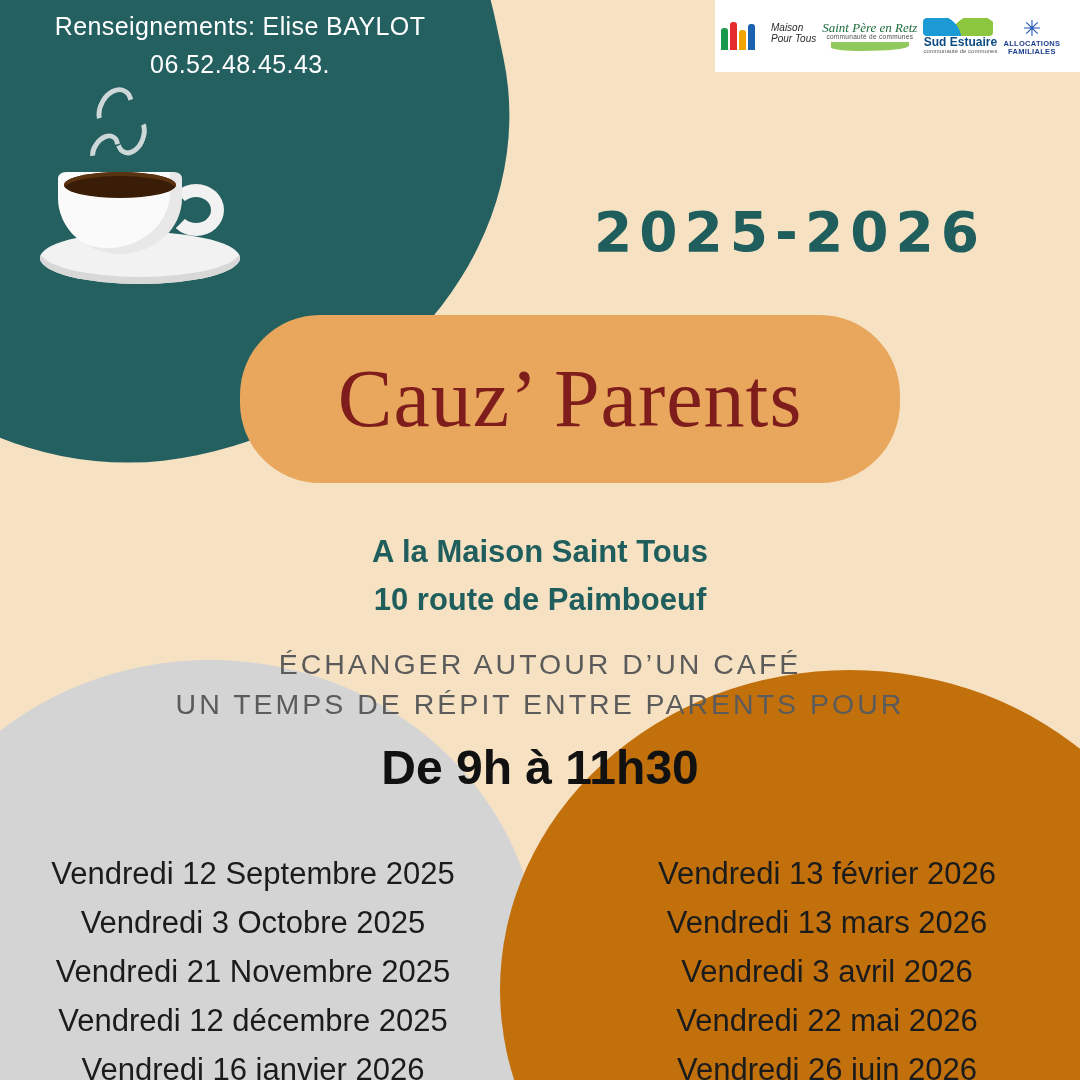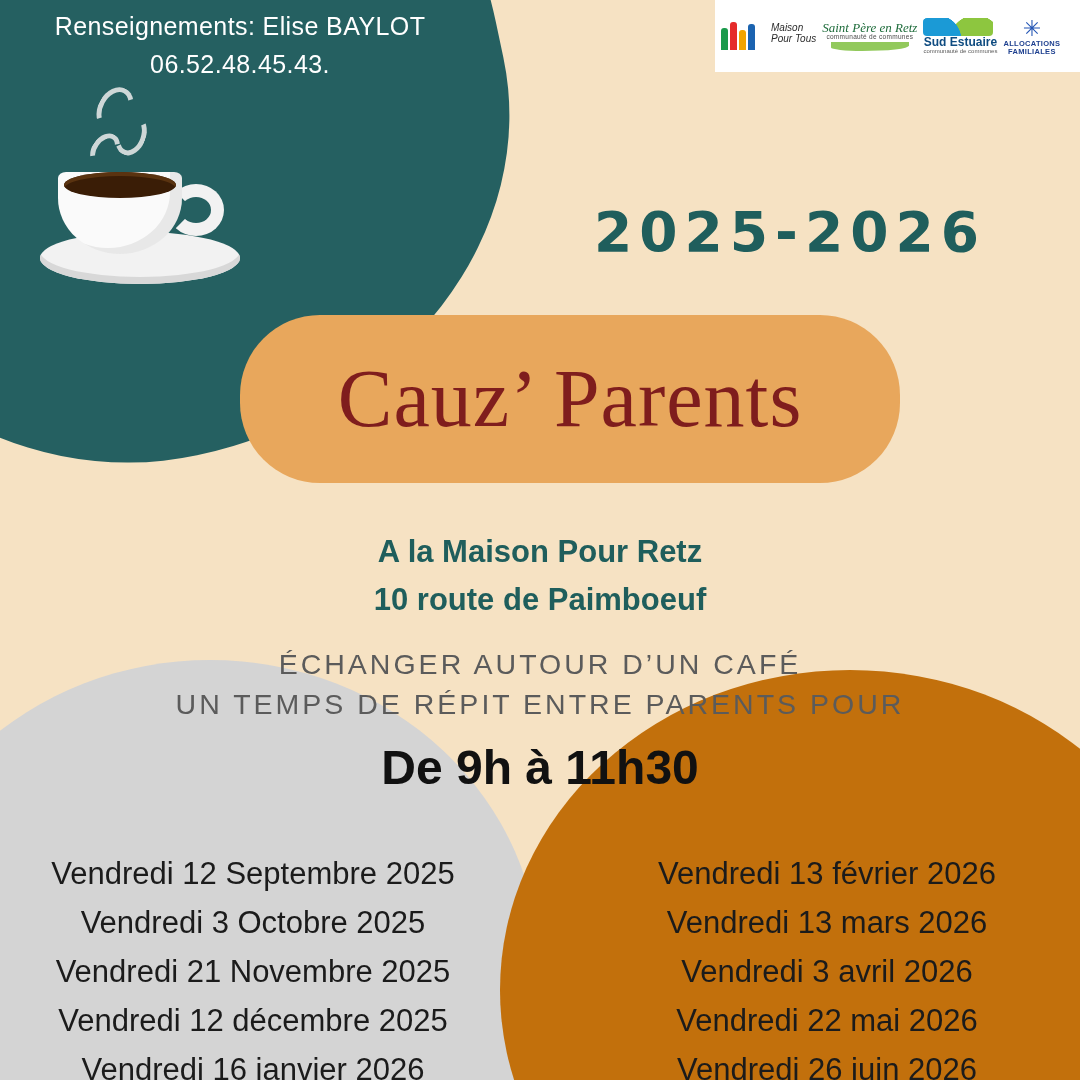--- a/index.html
+++ b/index.html
@@ -293,21 +293,21 @@
     </div>
   </div>
 
   <div class="year">2025-2026</div>
 
   <div class="title-pill">
     <div class="title-text">Cauz’ Parents</div>
   </div>
 
   <div class="place">
-    <div>A la Maison Pour Retz</div>
+    <div>A la Maison Saint Tous</div>
     <div>10 route de Paimboeuf</div>
   </div>
 
   <div class="tagline">
     <div>ÉCHANGER  AUTOUR D’UN CAFÉ</div>
     <div>UN TEMPS DE RÉPIT ENTRE PARENTS POUR</div>
   </div>
 
   <div class="hours">De 9h à 11h30</div>
 

